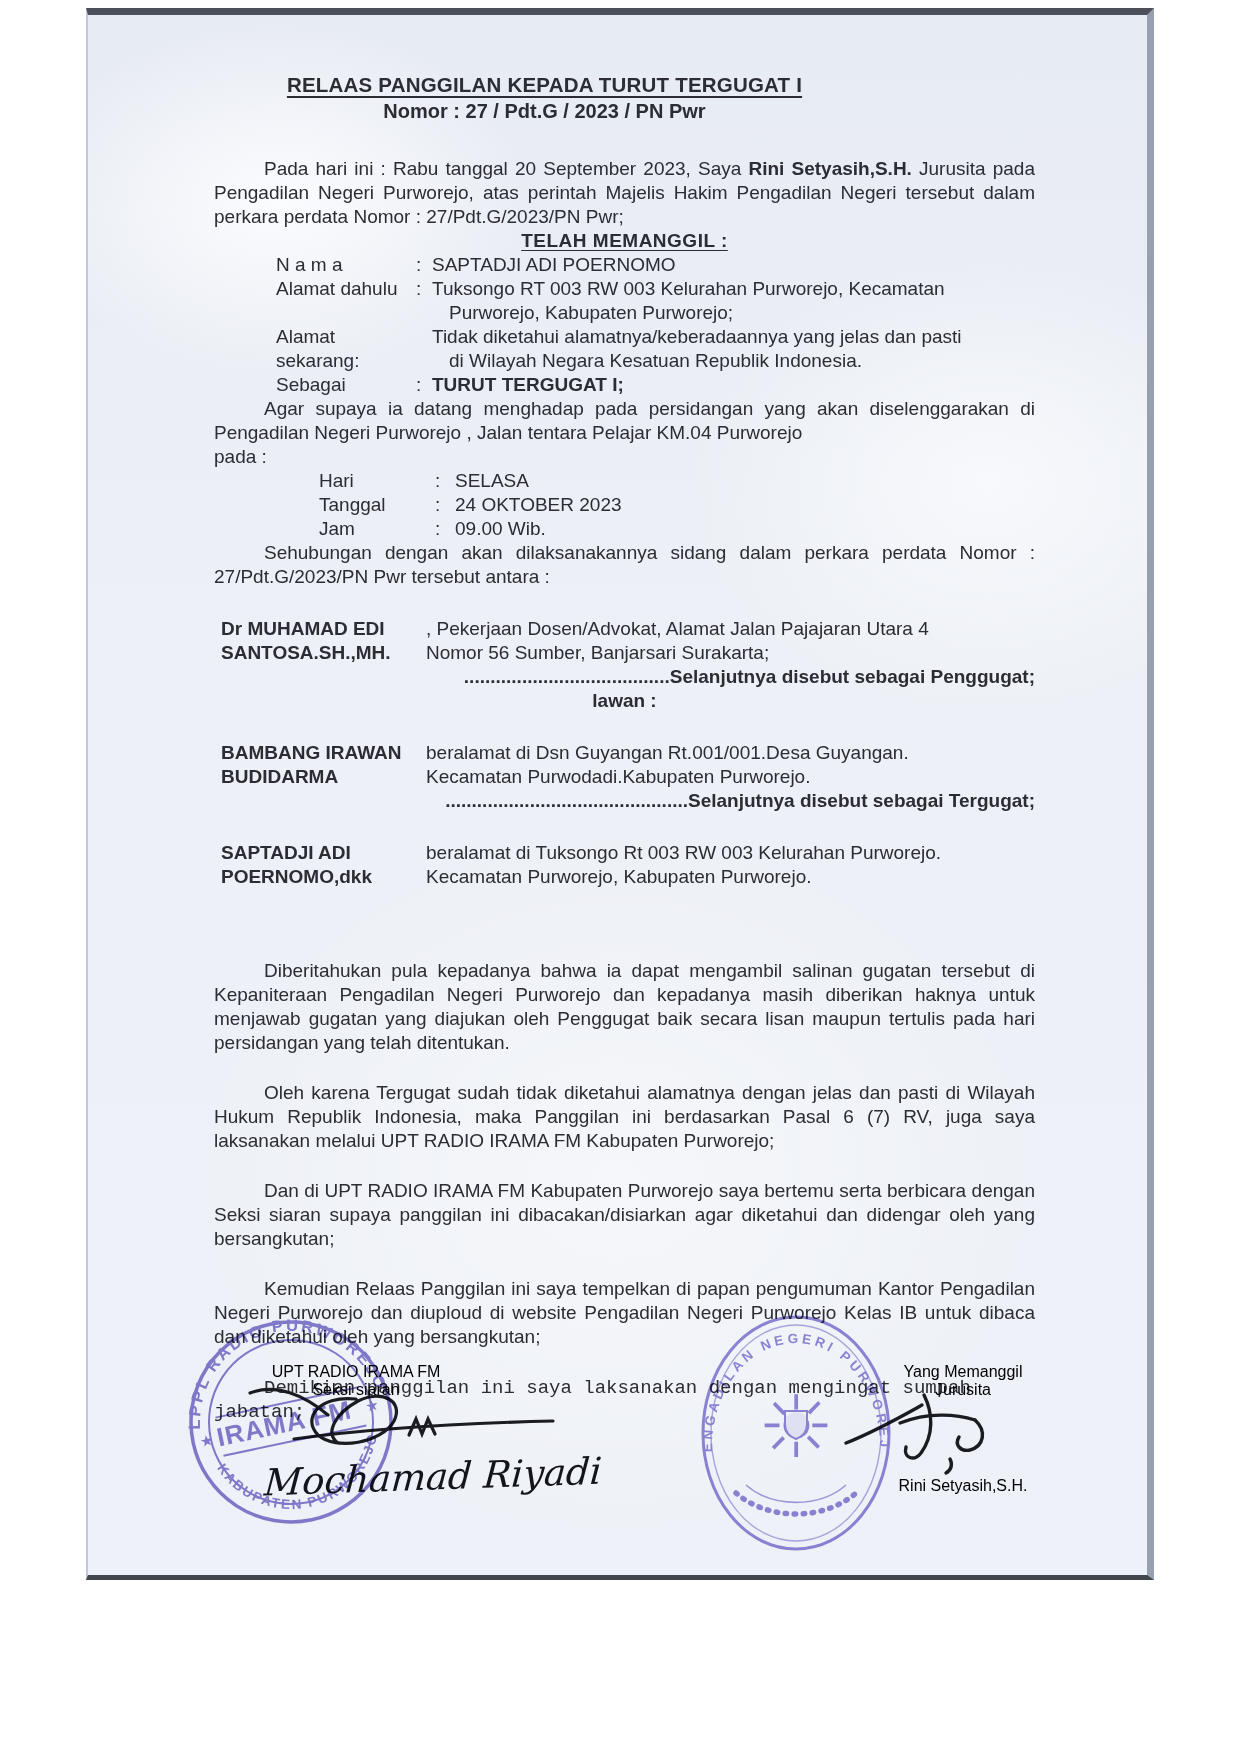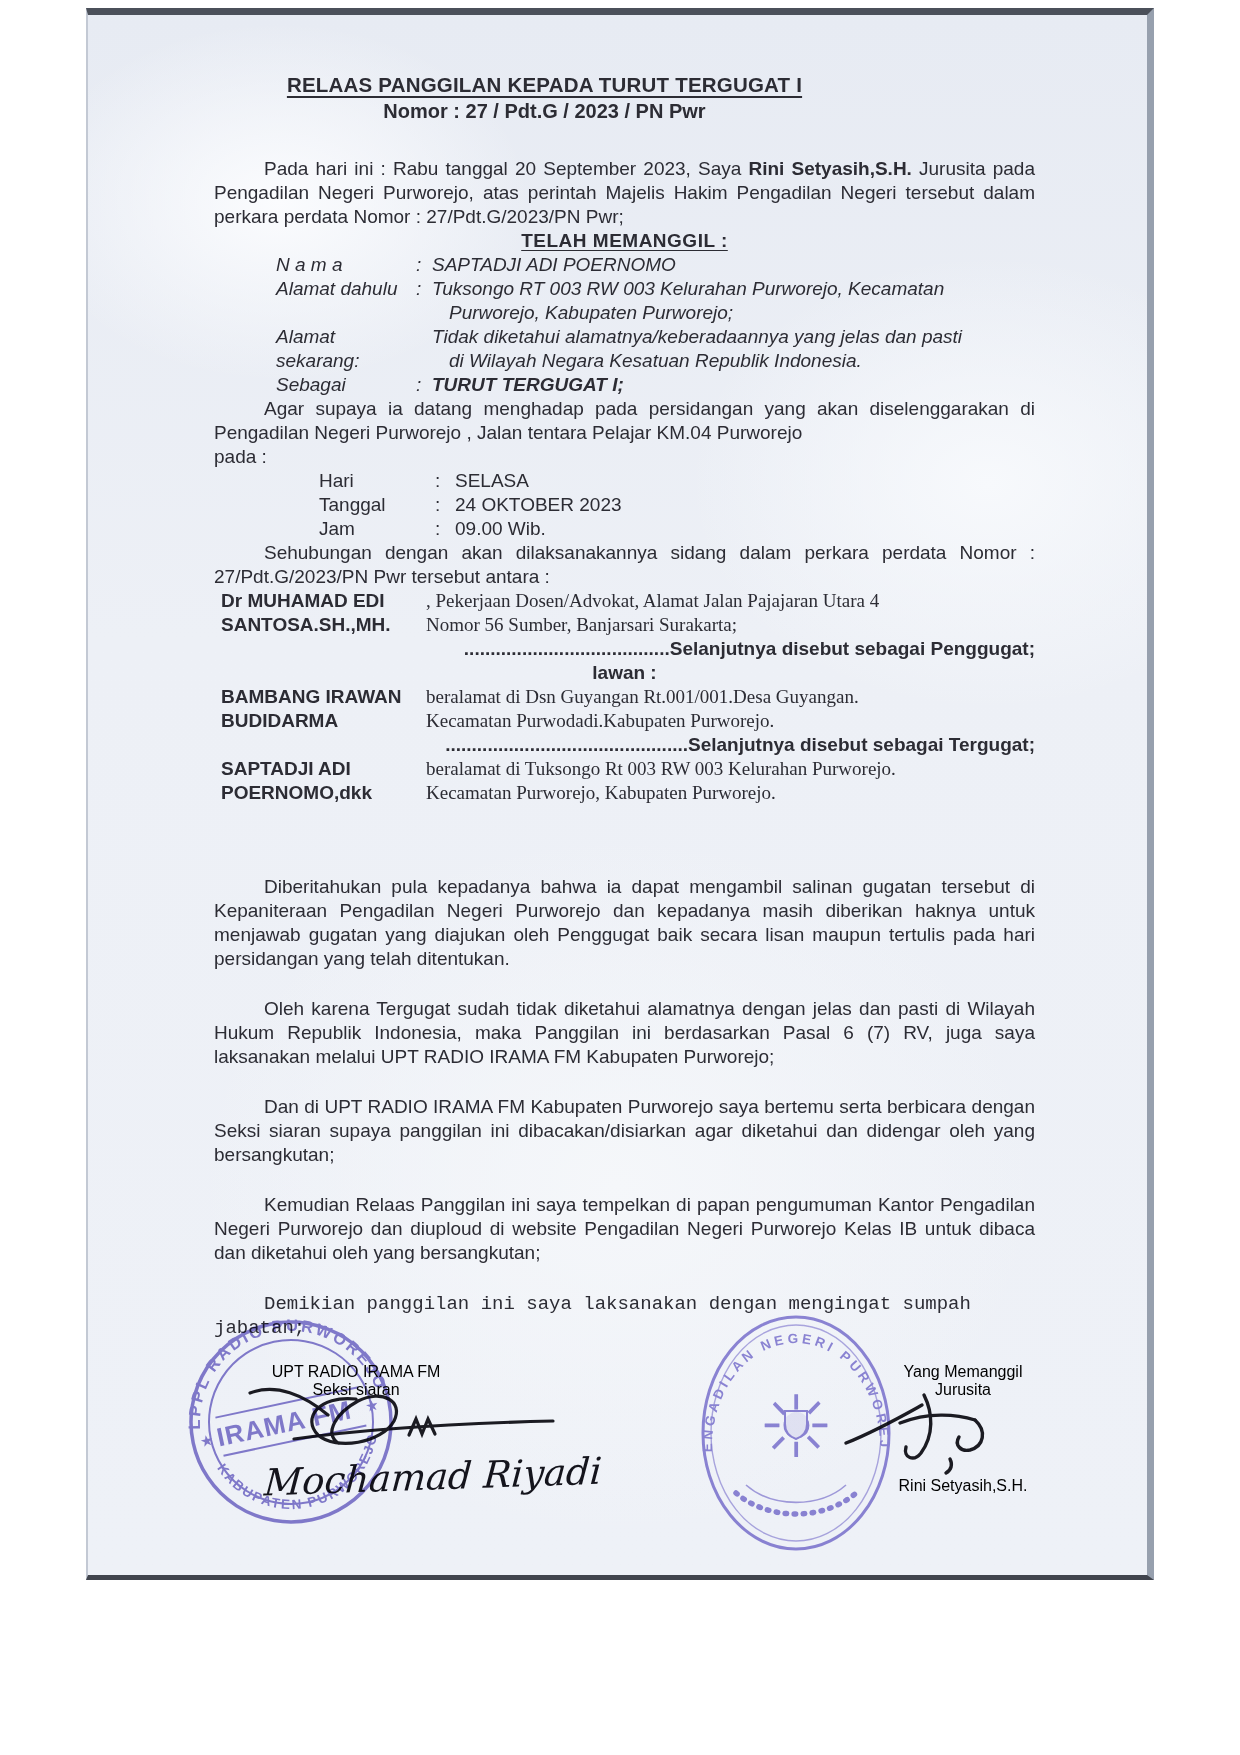--- a/index.html
+++ b/index.html
@@ -18,34 +18,34 @@
     box-sizing:border-box;}
   .content{position:absolute;left:0;top:0;right:0;padding:58px 112px 0 126px;
     font-size:19px;line-height:24px;color:#2c2c34;}
   .title-wrap{transform:translateX(-80px);text-align:center;margin-bottom:34px;}
   .doc-title{font-weight:bold;font-size:20.5px;text-decoration:underline;
     text-underline-offset:4px;letter-spacing:.2px;margin:0;}
   .doc-number{font-weight:bold;font-size:20px;margin:2px 0 0 0;}
   .p{text-align:justify;text-indent:50px;margin:0;}
   .telah{text-align:center;font-weight:bold;text-decoration:underline;
     text-underline-offset:3px;letter-spacing:.5px;margin:0;}
-  .frow{display:flex;padding-left:62px;font-style:italic;}
+  .frow{display:flex;padding-left:62px;}
   .flabel{width:140px;flex:none;}
   .fsep{width:16px;flex:none;}
   .fval{flex:1;}
   .fval .l2{display:block;padding-left:17px;}
   .bold{font-weight:bold;}
   .pada{margin:0;}
   .srow{display:flex;padding-left:105px;font-weight:normal;}
   .slabel{width:116px;flex:none;}
   .ssep{width:20px;flex:none;}
-  .party{display:flex;}
+  .party{display:flex;margin-top:28px;}
   .pname{width:212px;flex:none;font-weight:bold;padding-left:7px;box-sizing:border-box;}
   .pname span,.pdesc span{display:block;}
-  .pdesc{flex:1;font-family:Liberation Serif, serif;}
+  .pdesc{flex:1;}
   .leader{text-align:right;font-weight:bold;margin:0;}
   .versus{text-align:center;font-weight:bold;margin:0;}
   .bp{text-align:justify;text-indent:50px;margin:26px 0 0 0;}
   .bp.first{margin-top:70px;}
   .closing{text-indent:50px;margin:27px 0 0 0;font-family:Liberation Mono, monospace;}
   .sigzone{position:absolute;left:0;top:1336px;width:1068px;height:276px;}
   .sig-head{position:absolute;text-align:center;}
   .sig-head .r2{display:block;}
   .sig-left-head{left:128px;top:12px;width:280px;}
   .sig-right-head{left:768px;top:12px;width:214px;text-align:center;}

